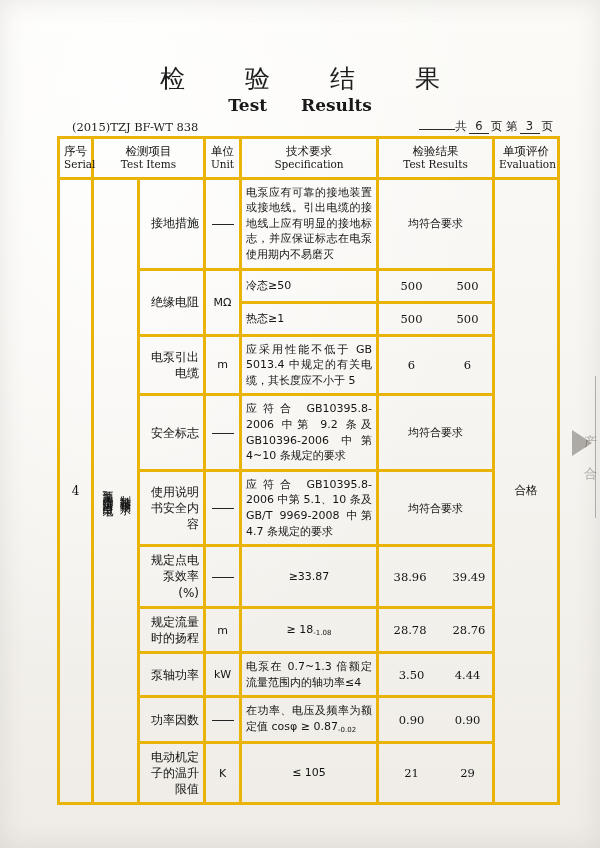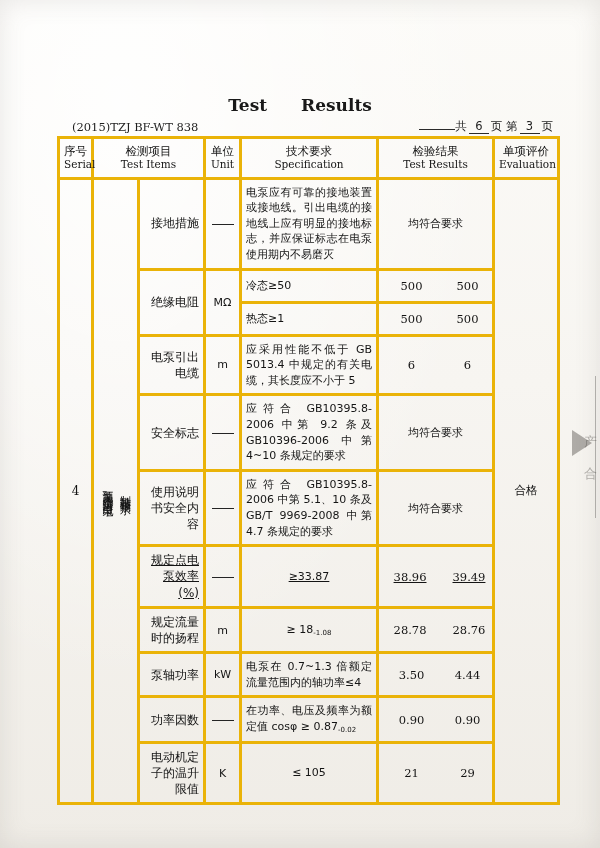--- a/index.html
+++ b/index.html
@@ -244,20 +244,21 @@
     border-left: 20px solid rgba(86,83,78,0.45);
   }
 </style>
 </head>
 <body>
 
 <div class="page">
   <div class="paper-tint"></div>
   <div class="content">
 
+    <div class="title-cn">检 验 结 果</div>
     <div class="title-en">
       <span>Test</span><span class="gap"></span><span>Results</span>
     </div>
 
     <div class="report-no">(2015)TZJ BF-WT 838</div>
 
     <div class="page-info">
       <span class="lead"></span><span>共</span><span class="num">6</span><span>页</span>
       <span>第</span><span class="num">3</span><span>页</span>
     </div>
@@ -350,21 +351,21 @@
               <td class="unit"><span class="dash"></span></td>
               <td class="spec">应符合 GB10395.8-2006 中第 9.2 条及 GB10396-2006 中第 4~10 条规定的要求</td>
               <td class="result">均符合要求</td>
             </tr>
             <tr style="height: 66px;">
               <td class="item">使用说明书安全内容</td>
               <td class="unit"><span class="dash"></span></td>
               <td class="spec">应符合 GB10395.8-2006 中第 5.1、10 条及 GB/T 9969-2008 中第 4.7 条规定的要求</td>
               <td class="result">均符合要求</td>
             </tr>
-            <tr style="height: 38px; text-decoration: underline;">
+            <tr style="height: 38px;">
               <td class="item">规定点电泵效率(%)</td>
               <td class="unit"><span class="dash"></span></td>
               <td class="spec ctr">≥33.87</td>
               <td class="result">
                 <div class="pair">
                   <span>38.96</span>
                   <span>39.49</span>
                 </div>
               </td>
             </tr>

